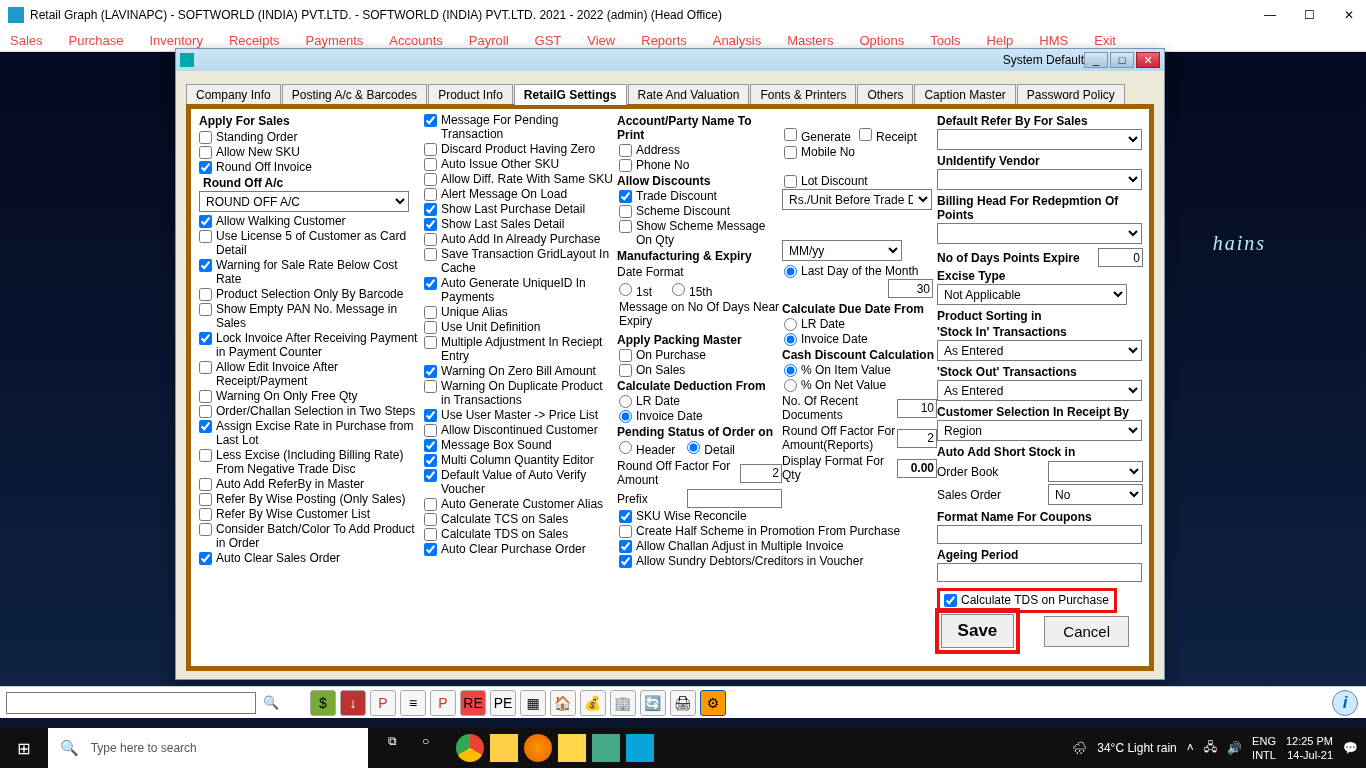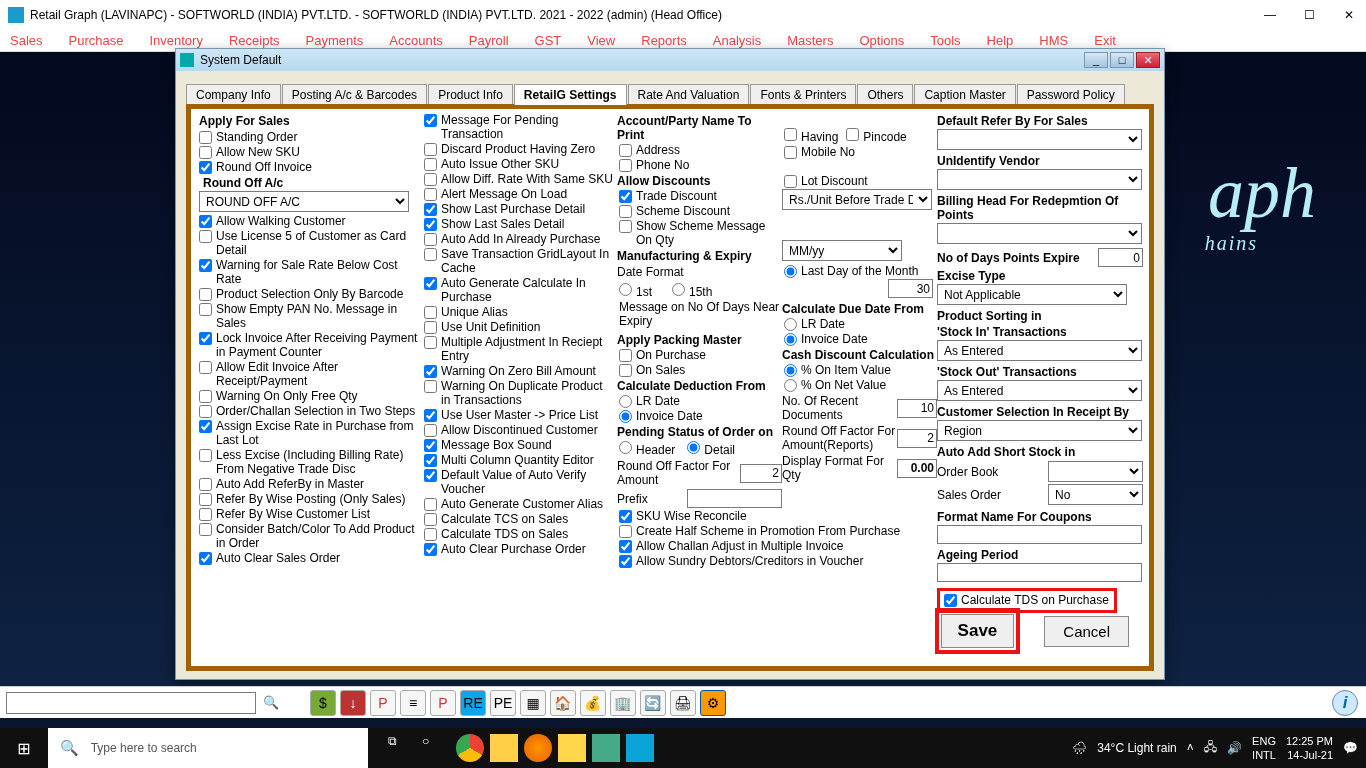--- a/index.html
+++ b/index.html
@@ -12,27 +12,27 @@
 .title-bar .win-btns { display: flex; gap: 26px; }
 .title-bar .win-btn { width: 14px; height: 14px; display: inline-block; }
 
 
 .menu-bar { height: 22px; background: #fff; display: flex; align-items: center; padding: 0 10px; font-size: 13px; color: #ef4444; border-bottom: 1px solid #ddd; }
 .menu-bar span { margin-right: 26px; cursor: pointer; }
 
 
 .brand-bg { position: absolute; top: 52px; left: 0; right: 0; bottom: 78px; background: linear-gradient(180deg,#03091e,#0e2242); }
 .brand-text { position: absolute; right: 50px; top: 100px; font-family: "Brush Script MT", cursive; font-style: italic; font-size: 72px; color: #B6EDF8; }
-.brand-sub { position: absolute; right: 108px; top: 180px; font-family: Georgia, serif; font-style: italic; font-size: 20px; color: #B6EDF8; letter-spacing: 2px;}
+.brand-sub { position: absolute; right: 100px; top: 180px; font-family: Georgia, serif; font-style: italic; font-size: 20px; color: #B6EDF8; letter-spacing: 2px;}
 
 
 .dialog { position: absolute; left: 175px; top: 48px; width: 990px; height: 632px; background: #ece9d8; border: 1px solid #7a96af; box-shadow: 0 4px 12px rgba(0,0,0,.4); display:flex; flex-direction:column;}
 .dlg-title { height: 22px; background: linear-gradient(#cde6f7,#b8d8ee); display: flex; align-items: center; padding: 0 4px; font-size: 12px; }
 .dlg-title .ic { width: 14px; height: 14px; background: #0aa; margin-right: 6px; }
-.dlg-title .txt { flex: 1; font-weight: 500; }
+.dlg-title .txt { flex: 1; font-weight: 500; text-align: right; }
 .dlg-title .dbtns { display: flex; gap: 2px; }
 .dlg-title .db { width: 24px; height: 16px; background: linear-gradient(#d6e7f4,#a2c4de); border: 1px solid #7a96af; font-size: 11px; text-align: center; line-height: 14px; cursor:pointer;}
 .dlg-title .db.red { background: linear-gradient(#e67,#c23); color: #fff; border-color:#922;}
 
 
 .tabs { display: flex; padding: 12px 10px 0; font-size: 12px; }
 .tab { padding: 3px 9px; background: #efefef; border: 1px solid #999; border-bottom: none; margin-right: 1px; cursor:pointer; position:relative; top:1px;}
 .tab.active { background: #fff; font-weight: 600; z-index:2;}
 .tab-body { flex:1; margin: 0 10px 8px; background: #fff; border: 5px solid #a16207; padding: 4px 6px 8px; position:relative; font-size: 12px; }
 
@@ -109,21 +109,20 @@
   <span>Analysis</span>
   <span>Masters</span>
   <span>Options</span>
   <span>Tools</span>
   <span>Help</span>
   <span>HMS</span>
   <span>Exit</span>
 </div>
 
 <div class="brand-bg">
-  <div class="brand-text">aph</div>
   <div class="brand-sub">hains</div>
 </div>
 
 <div class="dialog">
   <div class="dlg-title">
     <span class="ic"></span>
     <span class="txt">System Default</span>
     <span class="dbtns">
       <span class="db">_</span>
       <span class="db">□</span>
@@ -260,21 +259,21 @@
         <div class="row">
             <input type="checkbox" style="">
             <label>Auto Add In Already Purchase</label>
           </div>
         <div class="row">
             <input type="checkbox" style="">
             <label>Save Transaction GridLayout In Cache</label>
           </div>
         <div class="row">
             <input type="checkbox" checked="" style="">
-            <label>Auto Generate Calculate In Purchase</label>
+            <label>Auto Generate UniqueID In Payments</label>
           </div>
         <div class="row">
             <input type="checkbox" style="">
             <label>Unique Alias</label>
           </div>
         <div class="row">
             <input type="checkbox" style="">
             <label>Use Unit Definition</label>
           </div>
         <div class="row">
@@ -406,22 +405,22 @@
           </div>
         <div class="row">
             <input type="checkbox" checked="" style="">
             <label style="white-space:nowrap">Allow Sundry Debtors/Creditors in Voucher</label>
           </div>
       </div>
 
       <div class="col c4">
         <div style="height:14px"></div>
         <div class="row" style="gap:8px">
-            <span><input type="checkbox" style=""><label>Having</label></span>
-            <span><input type="checkbox" style=""><label>Pincode</label></span>
+            <span><input type="checkbox" style=""><label>Generate</label></span>
+            <span><input type="checkbox" style=""><label>Receipt</label></span>
           </div>
         <div class="row">
             <input type="checkbox" style="">
             <label>Mobile No</label>
           </div>
         <div style="height:14px"></div>
         <div class="row">
             <input type="checkbox" style="">
             <label>Lot Discount</label>
           </div>
@@ -518,21 +517,21 @@
 
 <div class="search-strip">
   <input type="text" style="">
   <span class="sbtn">🔍</span>
   <div style="width:20px"></div>
   <span class="tool-ico" style="background:#7a3;">$</span>
   <span class="tool-ico" style="background:#b33;color:#fff">↓</span>
   <span class="tool-ico" style="color:#c33">P</span>
   <span class="tool-ico">≡</span>
   <span class="tool-ico" style="color:#c33">P</span>
-  <span class="tool-ico" style="background:#0ea5e9">RE</span>
+  <span class="tool-ico" style="background:#ef4444">RE</span>
   <span class="tool-ico">PE</span>
   <span class="tool-ico">▦</span>
   <span class="tool-ico">🏠</span>
   <span class="tool-ico">💰</span>
   <span class="tool-ico">🏢</span>
   <span class="tool-ico">🔄</span>
   <span class="tool-ico">🖨</span>
   <span class="tool-ico" style="background:#f90;border-color:#05a">⚙</span>
   <span class="info-ico">i</span>
 </div>

